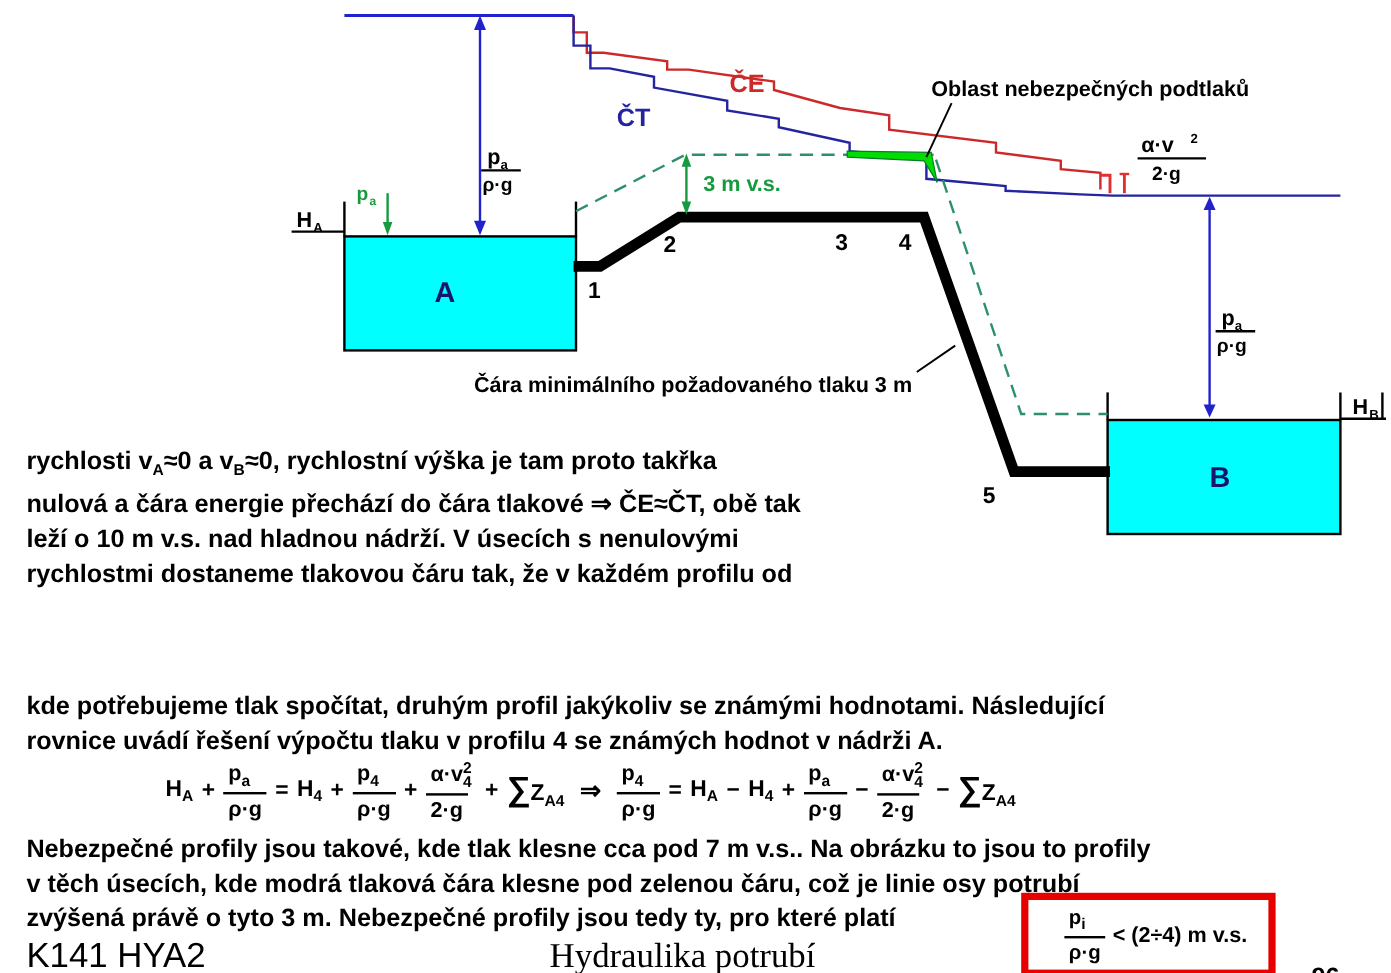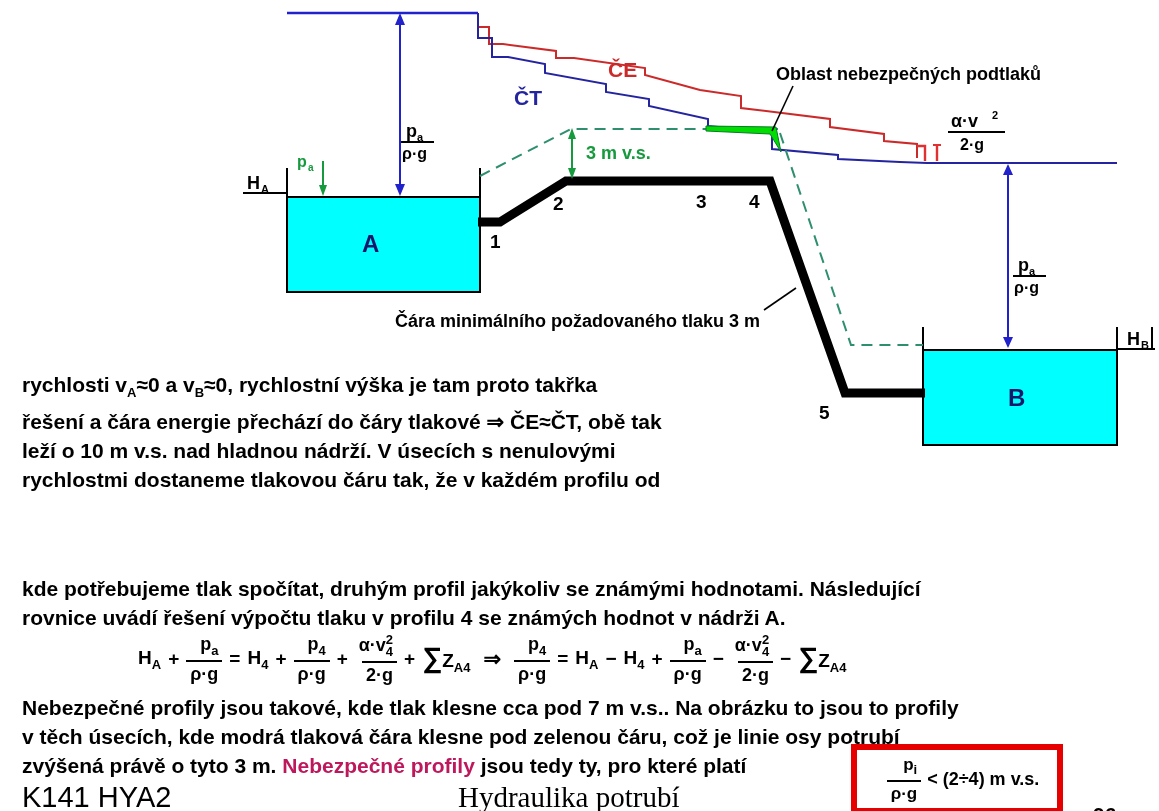--- a/index.html
+++ b/index.html
@@ -2,27 +2,27 @@
 <html><head>
 <meta charset="utf-8">
 <style>
   html,body { margin:0; padding:0; background:#ffffff; }
   .page {
     position:relative; width:1159px; height:811px; overflow:hidden;
     background:#ffffff; font-family:"Liberation Sans", sans-serif; color:#000;
   }
   svg text { font-family:"Liberation Sans", sans-serif; font-weight:bold; }
   .para { position:absolute; font-weight:bold; font-size:21px; line-height:29px; white-space:nowrap; }
-  .red-inline { color:#be185d; }
+  .red-inline { color:#000000; }
   .eqrow {
     position:absolute; left:138px; top:628px; height:62px;
     display:flex; align-items:center; gap:7px;
     font-weight:bold; font-size:19px; white-space:nowrap;
   }
-  .frac { display:inline-flex; flex-direction:column; align-items:flex-end; line-height:1; font-size:18px; }
+  .frac { display:inline-flex; flex-direction:column; align-items:flex-start; line-height:1; font-size:18px; }
   .frac .num { padding:0 4px 3px; }
   .frac .den { border-top:2px solid #000; padding:3px 4px 0; }
   sub.sm { font-size:13px; }
   .supsub { display:inline-flex; flex-direction:column; align-items:flex-start; line-height:0.95; font-size:13px; vertical-align:middle; }
   .sigma { font-size:28px; line-height:1; }
   .imp { margin:0 6px; font-size:21px; }
   .redbox {
     position:absolute; left:851px; top:744px; width:200px; height:58px;
     border:6px solid #e60000; background:#fff;
     display:flex; align-items:center; justify-content:center; gap:6px;
@@ -122,21 +122,21 @@
     <text x="749" y="208" font-size="19" fill="#000">4</text>
     <text x="819" y="419" font-size="19" fill="#000">5</text>
 
     <text x="395" y="327" font-size="18" fill="#000">Čára minimálního požadovaného tlaku 3 m</text>
     <line x1="764" y1="310" x2="796" y2="288" stroke="#000" stroke-width="1.6"></line>
   </svg>
 
   <div class="para" style="left:22px; top:341px;">
     <br>
     <span>rychlosti v</span><sub class="sm">A</sub><span>≈0 a  v</span><sub class="sm">B</sub><span>≈0, rychlostní výška je tam proto takřka</span><br>
-    <span>řešení a čára energie přechází do čáry tlakové ⇒ ČE≈ČT, obě tak</span><br>
+    <span>nulová a čára energie přechází do čára tlakové ⇒ ČE≈ČT, obě tak</span><br>
     <span>leží o 10 m v.s. nad hladnou nádrží. V úsecích s nenulovými</span><br>
     <span>rychlostmi dostaneme tlakovou čáru tak, že v každém profilu od</span><br>
   </div>
 
   <div class="para" style="left:22px; top:545px;">
     <br>
     <span>kde potřebujeme tlak spočítat, druhým profil jakýkoliv se známými hodnotami. Následující</span><br>
     <span>rovnice uvádí řešení výpočtu tlaku v profilu 4 se známých hodnot v nádrži A.</span>
   </div>
 

